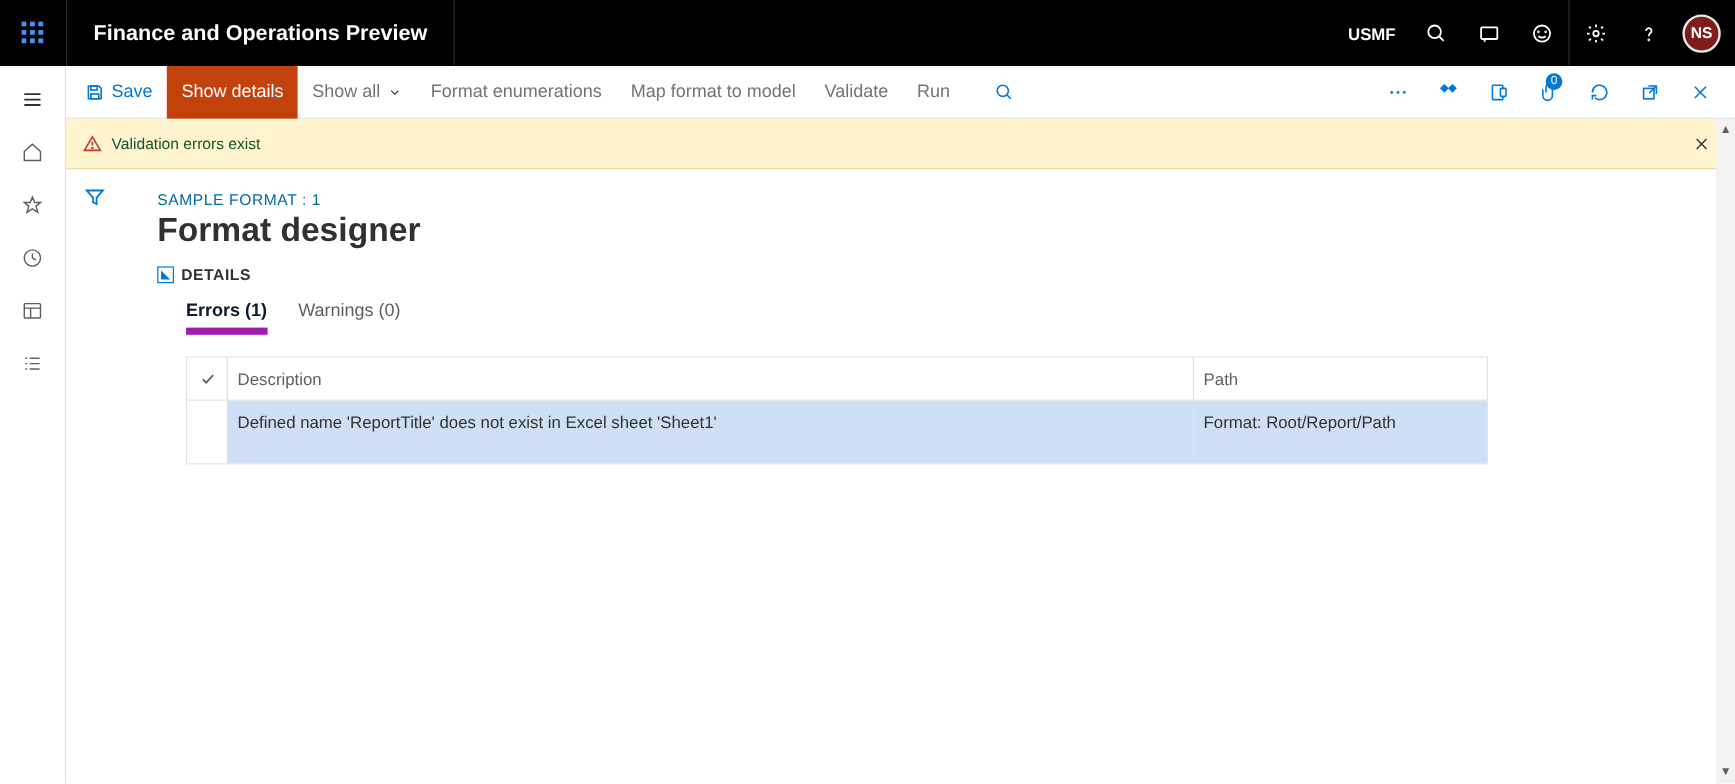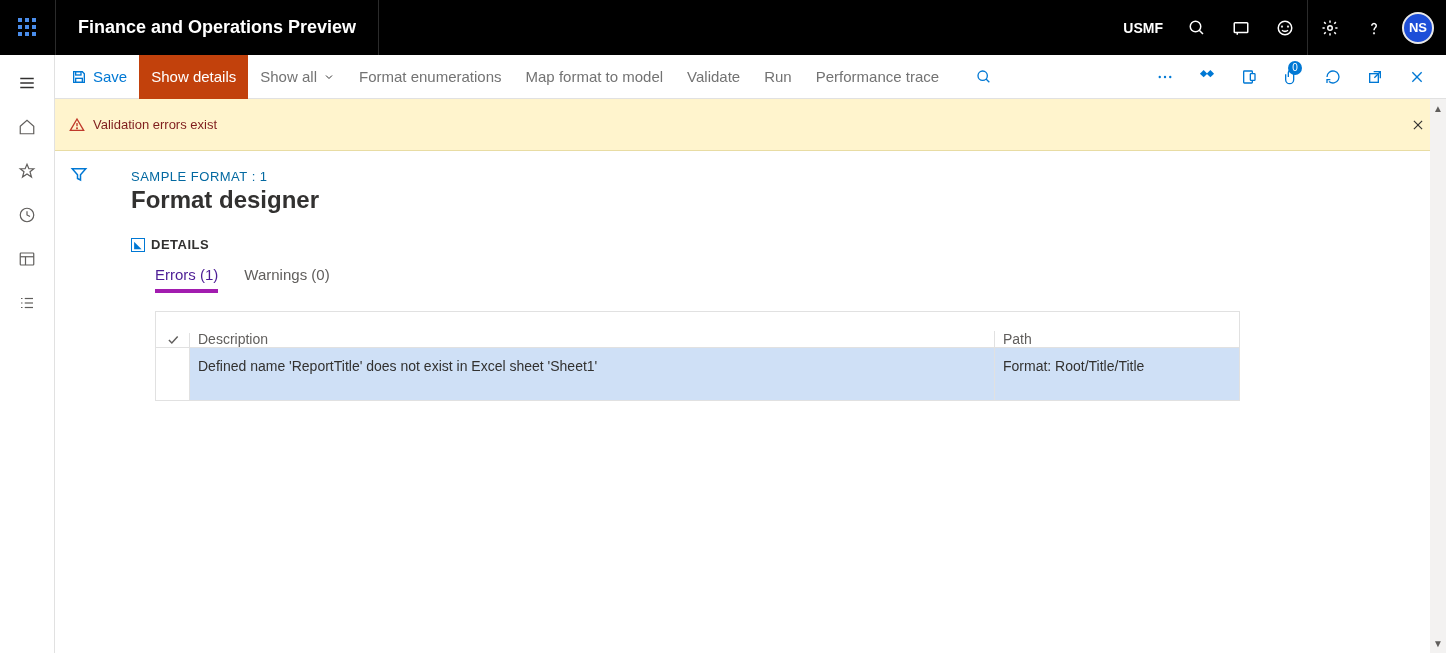--- a/index.html
+++ b/index.html
@@ -74,21 +74,21 @@
       cursor: pointer;
     }
     .hdr-sep {
       border-left: 1px solid #2b2b2b;
       height: 55px;
     }
     .avatar {
       width: 32px;
       height: 32px;
       border-radius: 50%;
-      background: #1d4ed8;
+      background: #7f1d1d;
       color: #fff;
       display: flex;
       align-items: center;
       justify-content: center;
       font-size: 13px;
       font-weight: 600;
       margin: 0 12px 0 6px;
       border: 2px solid #e8e8e8;
     }
 
@@ -159,76 +159,75 @@
       height: 14px;
       display: flex;
       align-items: center;
       justify-content: center;
       padding: 0 2px;
     }
 
     
     .banner {
       background: #fff4cd;
-      height: 52px;
+      height: 42px;
       display: flex;
       align-items: center;
       padding: 0 14px;
       border-bottom: 1px solid #e8dca3;
-      color: #7f1d1d;
+      color: #14532d;
       font-size: 13px;
     }
     .banner-close { margin-left: auto; cursor: pointer; width: 28px; display:flex; justify-content:center; }
 
     
     .content-row { flex: 1; display: flex; }
     .filter-col {
       width: 48px;
       display: flex;
       justify-content: center;
       padding-top: 14px;
     }
     .content-main { flex: 1; padding: 18px 28px 0 28px; }
 
     .breadcrumb {
       font-size: 13px;
       color: #0369a1;
       letter-spacing: 0.5px;
       margin-bottom: 2px;
     }
-    .page-title { font-size: 24px; font-weight: 600; margin-bottom: 23px; }
+    .page-title { font-size: 28px; font-weight: 600; margin-bottom: 13px; }
 
     .details-header {
       display: flex; align-items: center; gap: 6px;
       font-size: 13px; font-weight: 700; letter-spacing: 0.5px;
       margin-bottom: 14px;
     }
     .collapse-box {
       width: 14px; height: 14px; border: 1px solid #0078d4;
       display: flex; align-items: center; justify-content: center;
       font-size: 9px; color: #0078d4;
     }
 
     .tabs { display: flex; gap: 26px; padding-left: 24px; margin-bottom: 18px; }
     .tab { font-size: 15px; color: #605e5c; cursor: pointer; padding-bottom: 6px; }
-    .tab.active { color: #4c1d95; border-bottom: 4px solid #a21caf; }
+    .tab.active { color: #0f172a; border-bottom: 6px solid #a21caf; font-weight: bold; }
 
     .grid {
       margin-left: 24px;
       width: 1085px;
       border: 1px solid #e1e1e1;
     }
     .grid-header {
       display: flex;
       height: 36px;
       border-bottom: 1px solid #e1e1e1;
       background: #fff;
       font-size: 14px;
       color: #605e5c;
-      align-items: flex-end;
     }
     .col-check { width: 34px; border-right: 1px solid #e1e1e1; display:flex; align-items:center; justify-content:center; }
     .col-desc  { width: 805px; border-right: 1px solid #e1e1e1; display:flex; align-items:center; padding: 0 8px; }
     .col-path  { flex: 1; display:flex; align-items:center; padding: 0 8px; }
 
     .grid-row {
       display: flex;
       min-height: 52px;
       background: #cfe0f6;
       font-size: 14px;
@@ -383,23 +382,20 @@
         <span>Format enumerations</span>
       </div>
       <div class="cmd">
         <span>Map format to model</span>
       </div>
       <div class="cmd">
         <span>Validate</span>
       </div>
       <div class="cmd">
         <span>Run</span>
-      </div>
-      <div class="cmd">
-        <span>Performance trace</span>
       </div>
       <div class="cmd-icon" style="margin-left:12px;">
         <svg width="16" height="16" viewBox="0 0 24 24" fill="none" stroke="#0078d4" stroke-width="2">
             <circle cx="10" cy="10" r="7"></circle>
             <line x1="20" y1="20" x2="15" y2="15"></line>
           </svg>
       </div>
 
       <div class="cmd-right">
         <div class="cmd-icon">
@@ -493,21 +489,21 @@
               <svg width="14" height="14" viewBox="0 0 24 24" fill="none" stroke="#605e5c" stroke-width="2.5">
                   <path d="M5 12l5 5L20 6"></path>
                 </svg>
             </div>
             <div class="col-desc">Description</div>
             <div class="col-path">Path</div>
           </div>
           <div class="grid-row">
             <div class="col-check"></div>
             <div class="col-desc">Defined name 'ReportTitle' does not exist in Excel sheet 'Sheet1'</div>
-            <div class="col-path">Format: Root/Title/Title</div>
+            <div class="col-path">Format: Root/Report/Path</div>
           </div>
         </div>
       </div>
     </div>
 
     <div class="fake-scroll">
       <span>▲</span>
       <span>▼</span>
     </div>
   </div>

